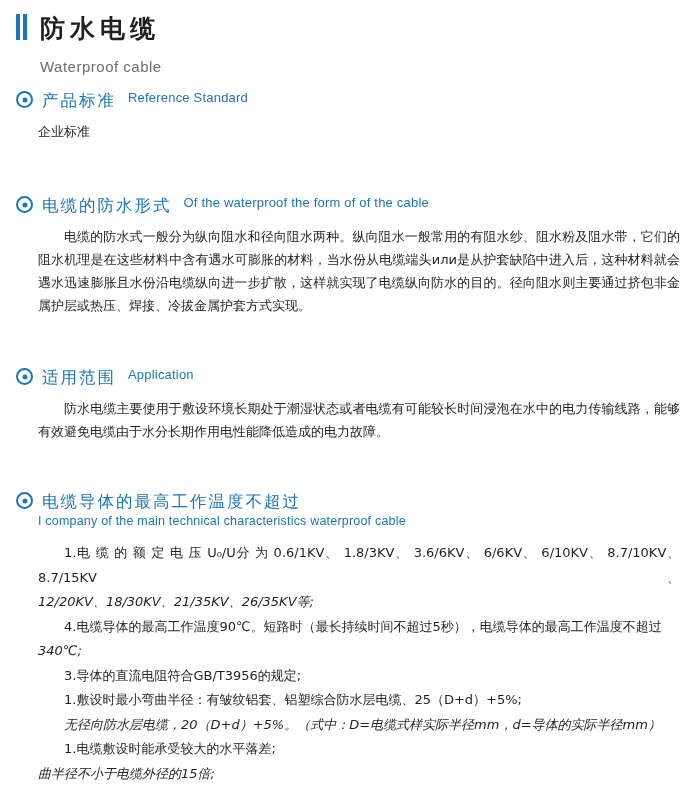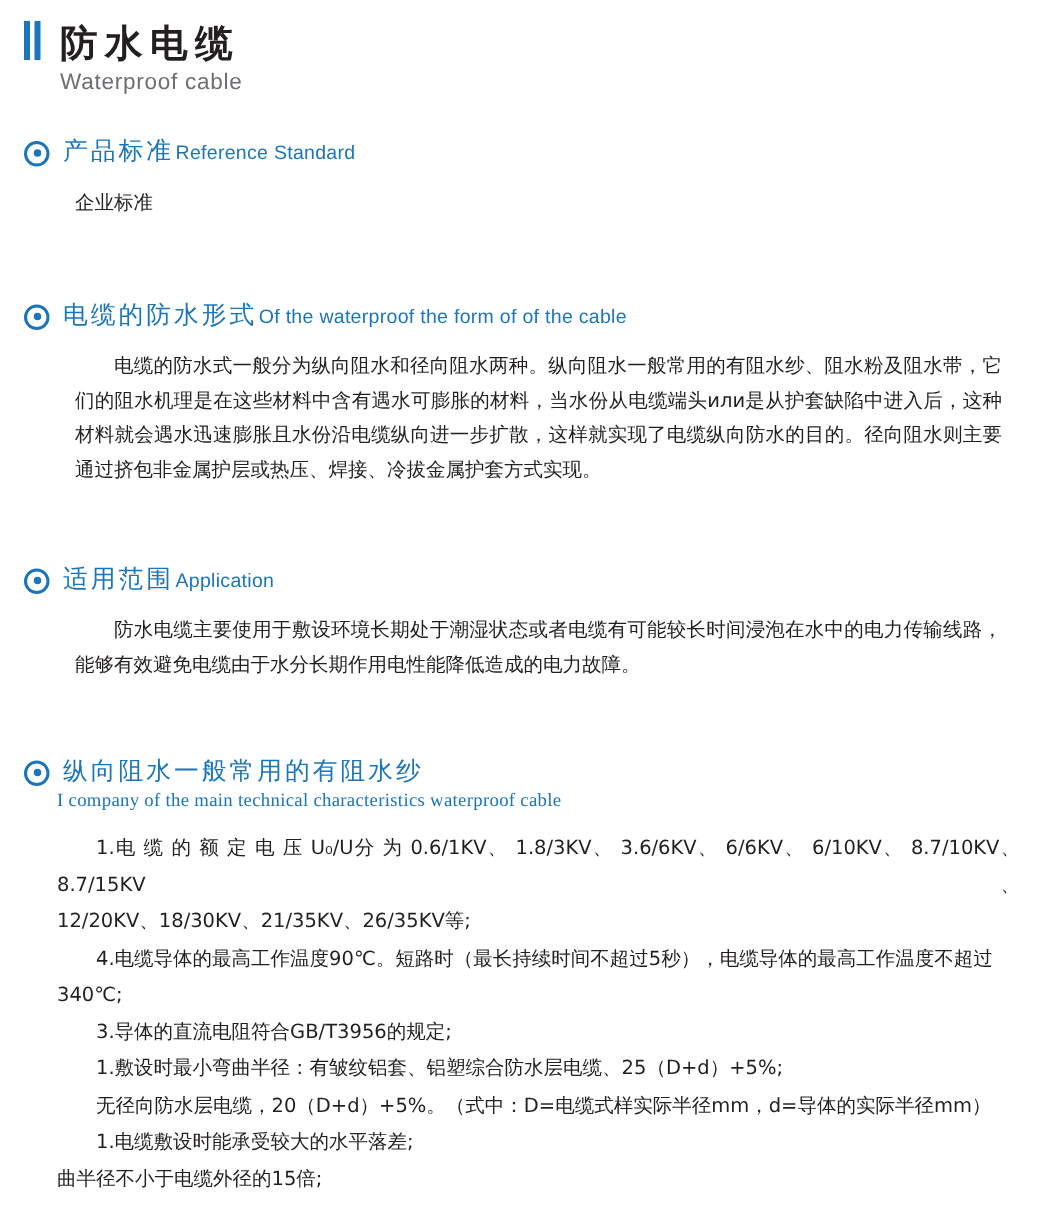--- a/index.html
+++ b/index.html
@@ -57,33 +57,33 @@
     color: #231f20;
     letter-spacing: 5px;
     line-height: 30px;
     font-family: "DejaVu Sans", "Liberation Sans", sans-serif;
   }
   .title-en {
     font-size: 15px;
     color: #6d6e71;
     letter-spacing: 0.5px;
     line-height: 20px;
-    margin-top: 1px;
+    margin-top: 13px;
     font-family: "Liberation Sans", sans-serif;
   }
 
   
   .section {
     position: relative;
     margin-left: 16px;
     margin-right: 20px;
   }
   .sec-head {
     display: flex;
-    align-items: center;
+    align-items: flex-start;
     white-space: nowrap;
   }
   .bullet {
     display: inline-block;
     width: 13px;
     height: 13px;
     border: 2px solid #1b75bb;
     border-radius: 50%;
     position: relative;
     margin-right: 9px;
@@ -103,43 +103,42 @@
   }
   .sec-title-cn {
     font-size: 16.5px;
     color: #1b75bb;
     letter-spacing: 2px;
     font-family: "DejaVu Sans", "Liberation Sans", sans-serif;
   }
   .sec-title-en {
     font-size: 13px;
     color: #1b75bb;
-    margin-left: 1px;
+    margin-left: 12px;
     letter-spacing: 0.2px;
     font-family: "Liberation Sans", sans-serif;
   }
   .sec-title-en.block {
     display: block;
     margin-left: 22px;
     margin-top: 1px;
     font-size: 12.5px;
-    font-family: Liberation Serif, serif;
   }
 
   .sec-body {
     margin-left: 22px;
     margin-top: 8px;
     font-size: 13px;
     line-height: 23px;
     color: #231f20;
     text-align: justify;
     font-family: "DejaVu Sans", "Liberation Sans", sans-serif;
   }
   .sec-body p {
-    margin: 12px;
+    margin: 0;
   }
   .indent {
     text-indent: 26px;
   }
 
   
   #section-reference-standard { margin-top: 28px; }
   #section-application { margin-top: 50px; }
   #section-waterproof-form { margin-top: 52px; }
   #section-tech-features { margin-top: 48px; }
@@ -152,20 +151,21 @@
     color: #231f20;
     text-align: justify;
     font-family: "DejaVu Sans", "Liberation Sans", sans-serif;
   }
   .tech-list p {
     margin: 0;
     text-indent: 26px;
   }
   .tech-list p.cont {
     text-indent: 0;
+    font-style: italic;
   }
   .justify-spread {
     text-align: justify;
     text-align-last: justify;
   }
 </style>
 </head>
 <body>
 
 <div class="page">
@@ -210,21 +210,21 @@
       <span class="sec-title-en">Application</span>
     </div>
     <div class="sec-body">
       <p class="indent">防水电缆主要使用于敷设环境长期处于潮湿状态或者电缆有可能较长时间浸泡在水中的电力传输线路，能够有效避免电缆由于水分长期作用电性能降低造成的电力故障。</p>
     </div>
   </div>
 
   <div class="section" id="section-tech-features">
     <div class="sec-head">
       <span class="bullet"></span>
-      <span class="sec-title-cn">纵向阻水一般常用的有阻水纱</span>
+      <span class="sec-title-cn">电缆导体的最高工作温度不超过</span>
     </div>
     <div class="sec-title-en block">I company of the main technical characteristics waterproof cable</div>
     <div class="tech-list">
       <p class="justify-spread">1.电 缆 的 额 定 电 压 U₀/U分 为 0.6/1KV、 1.8/3KV、 3.6/6KV、 6/6KV、 6/10KV、 8.7/10KV、 8.7/15KV、</p>
       <p class="cont">12/20KV、18/30KV、21/35KV、26/35KV等;</p>
       <p>4.电缆导体的最高工作温度90℃。短路时（最长持续时间不超过5秒），电缆导体的最高工作温度不超过</p>
       <p class="cont">340℃;</p>
       <p>3.导体的直流电阻符合GB/T3956的规定;</p>
       <p>1.敷设时最小弯曲半径：有皱纹铝套、铝塑综合防水层电缆、25（D+d）+5%;</p>
       <p class="cont" style="text-indent:26px">无径向防水层电缆，20（D+d）+5%。（式中：D=电缆式样实际半径mm，d=导体的实际半径mm）</p>

